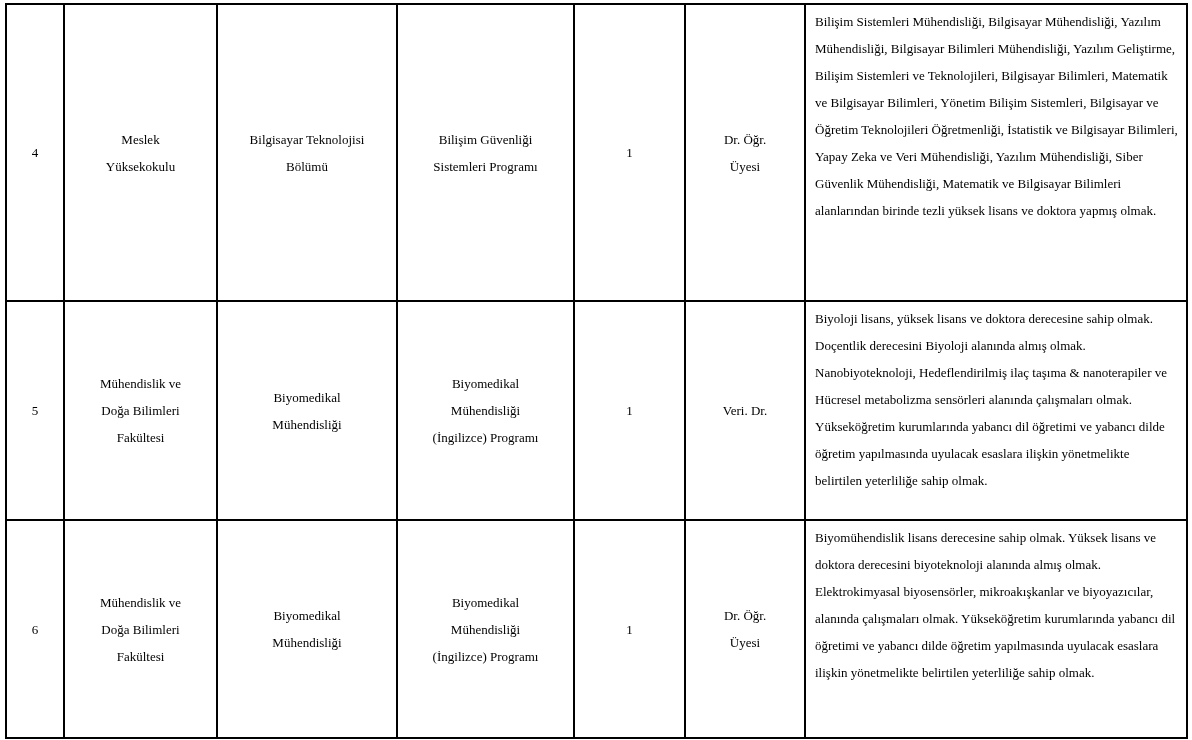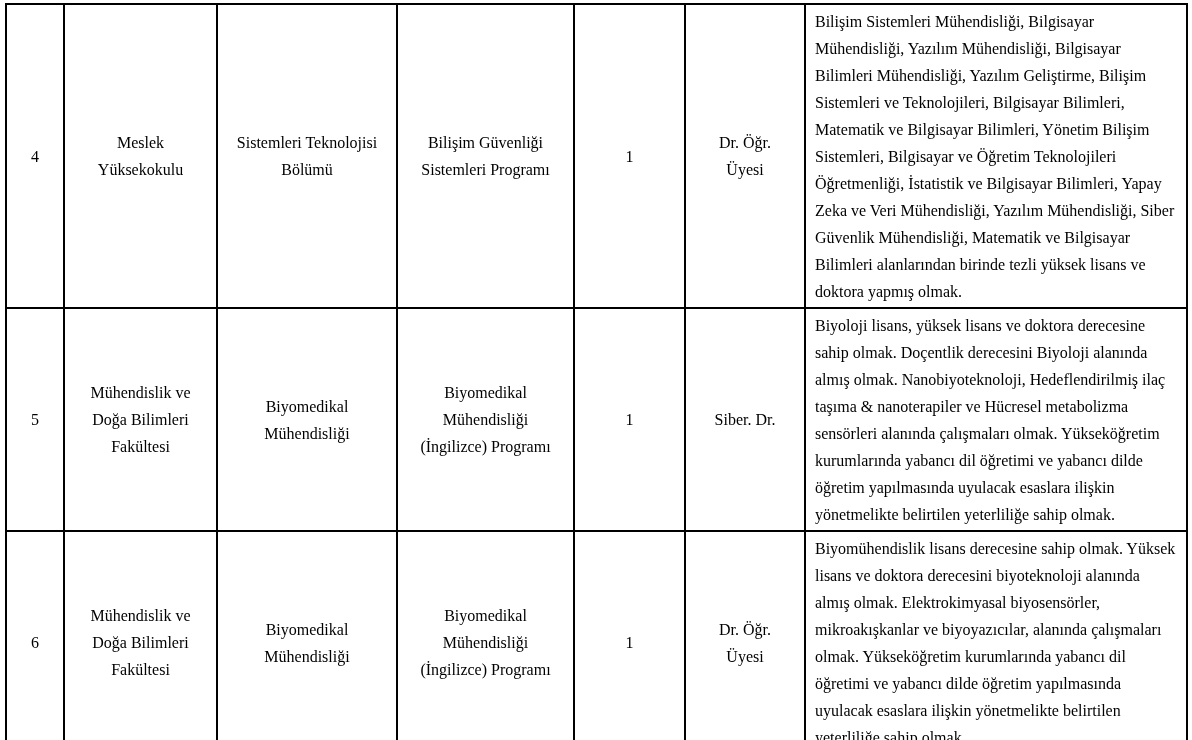--- a/index.html
+++ b/index.html
@@ -14,21 +14,21 @@
   }
   table.doc-table {
     position: absolute;
     left: 5px; top: 3px;
     width: 1181px;
     border-collapse: collapse;
     table-layout: fixed;
   }
   table.doc-table td {
     border: 2px solid #000000;
-    font-size: 16px;
+    font-size: 13px;
     line-height: 27px;
     overflow: hidden;
     background: #ffffff;
   }
   td.cell-center {
     text-align: center;
     vertical-align: middle;
     white-space: pre-line;
     padding: 0 4px;
   }
@@ -52,41 +52,41 @@
     <col style="width:177px">
     <col style="width:111px">
     <col style="width:120px">
     <col style="width:382px">
   </colgroup>
   <tbody>
     <tr class="row-a">
       <td class="cell-center">4</td>
       <td class="cell-center">Meslek
 Yüksekokulu</td>
-      <td class="cell-center">Sistemleri Teknolojisi
+      <td class="cell-center">Bilgisayar Teknolojisi
 Bölümü</td>
       <td class="cell-center">Bilişim Güvenliği
 Sistemleri Programı</td>
       <td class="cell-center">1</td>
       <td class="cell-center">Dr. Öğr.
 Üyesi</td>
       <td class="cell-req">Bilişim Sistemleri Mühendisliği, Bilgisayar Mühendisliği, Yazılım Mühendisliği, Bilgisayar Bilimleri Mühendisliği, Yazılım Geliştirme, Bilişim Sistemleri ve Teknolojileri, Bilgisayar Bilimleri, Matematik ve Bilgisayar Bilimleri, Yönetim Bilişim Sistemleri, Bilgisayar ve Öğretim Teknolojileri Öğretmenliği, İstatistik ve Bilgisayar Bilimleri, Yapay Zeka ve Veri Mühendisliği, Yazılım Mühendisliği, Siber Güvenlik Mühendisliği, Matematik ve Bilgisayar Bilimleri alanlarından birinde tezli yüksek lisans ve doktora yapmış olmak.</td>
     </tr>
     <tr class="row-b">
       <td class="cell-center">5</td>
       <td class="cell-center">Mühendislik ve
 Doğa Bilimleri
 Fakültesi</td>
       <td class="cell-center">Biyomedikal
 Mühendisliği</td>
       <td class="cell-center">Biyomedikal
 Mühendisliği
 (İngilizce) Programı</td>
       <td class="cell-center">1</td>
-      <td class="cell-center">Siber. Dr.</td>
+      <td class="cell-center">Veri. Dr.</td>
       <td class="cell-req">Biyoloji lisans, yüksek lisans ve doktora derecesine sahip olmak. Doçentlik derecesini Biyoloji alanında almış olmak. Nanobiyoteknoloji, Hedeflendirilmiş ilaç taşıma &amp; nanoterapiler ve Hücresel metabolizma sensörleri alanında çalışmaları olmak. Yükseköğretim kurumlarında yabancı dil öğretimi ve yabancı dilde öğretim yapılmasında uyulacak esaslara ilişkin yönetmelikte belirtilen yeterliliğe sahip olmak.</td>
     </tr>
     <tr class="row-c">
       <td class="cell-center">6</td>
       <td class="cell-center">Mühendislik ve
 Doğa Bilimleri
 Fakültesi</td>
       <td class="cell-center">Biyomedikal
 Mühendisliği</td>
       <td class="cell-center">Biyomedikal

